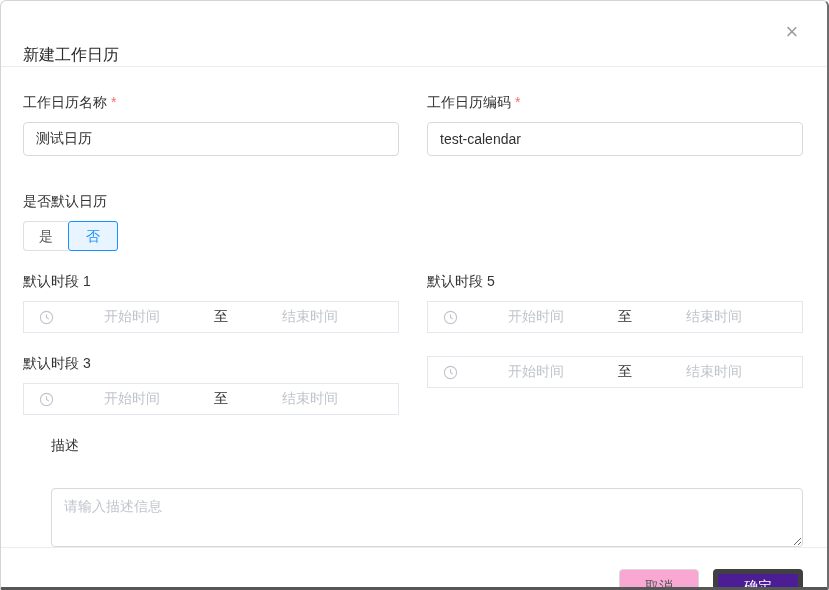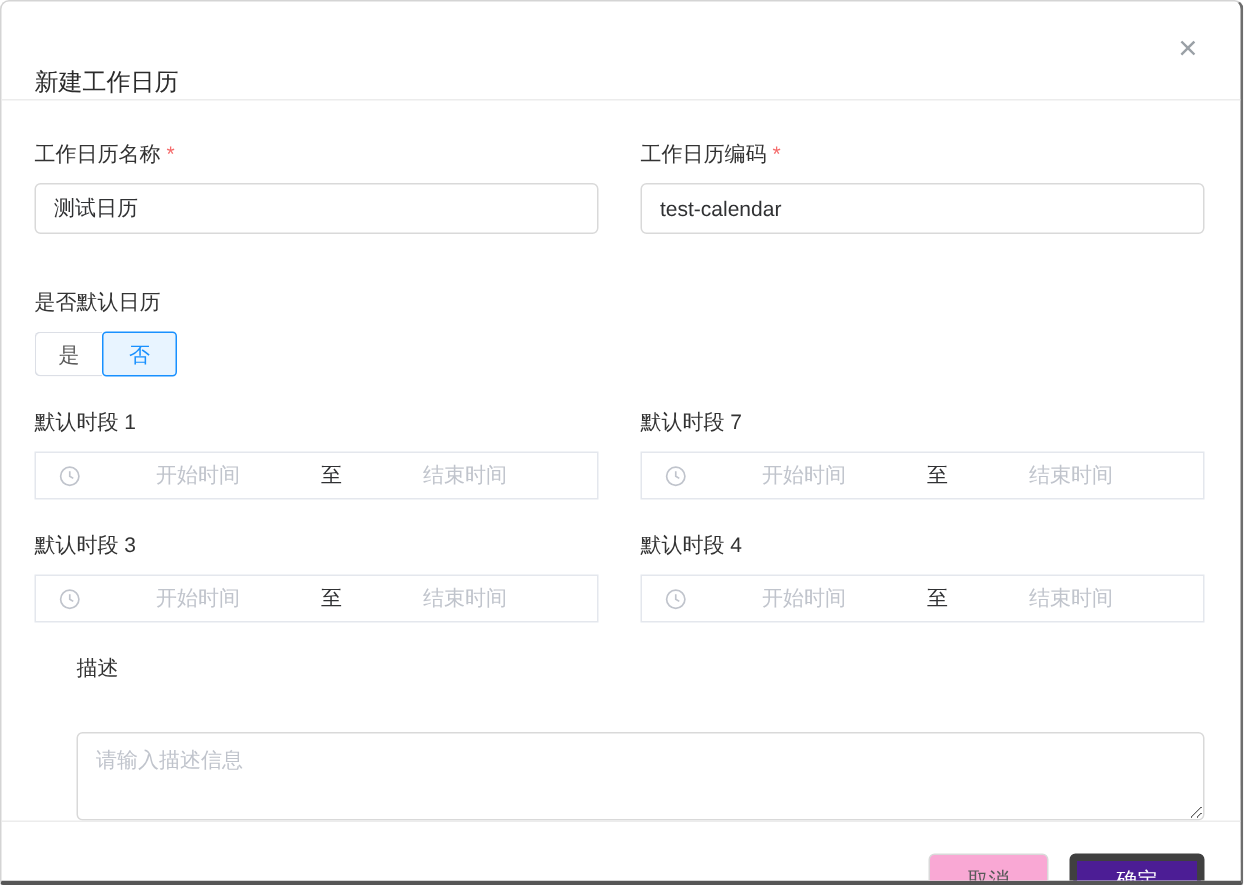--- a/index.html
+++ b/index.html
@@ -174,21 +174,21 @@
           <svg class="clock-icon" viewBox="0 0 16 16" fill="none" stroke="#c0c4cc" stroke-width="1.2">
               <circle cx="8" cy="8" r="6.5"></circle>
               <polyline points="8,4.5 8,8 10.5,9.5"></polyline>
             </svg>
           <span class="time-slot">开始时间</span>
           <span class="time-sep">至</span>
           <span class="time-slot">结束时间</span>
         </div>
       </div>
       <div class="form-item">
-        <label class="form-label">默认时段 7</label>
+        <label class="form-label">默认时段 5</label>
         <div class="time-range">
           <svg class="clock-icon" viewBox="0 0 16 16" fill="none" stroke="#c0c4cc" stroke-width="1.2">
               <circle cx="8" cy="8" r="6.5"></circle>
               <polyline points="8,4.5 8,8 10.5,9.5"></polyline>
             </svg>
           <span class="time-slot">开始时间</span>
           <span class="time-sep">至</span>
           <span class="time-slot">结束时间</span>
         </div>
       </div>
@@ -198,21 +198,20 @@
           <svg class="clock-icon" viewBox="0 0 16 16" fill="none" stroke="#c0c4cc" stroke-width="1.2">
               <circle cx="8" cy="8" r="6.5"></circle>
               <polyline points="8,4.5 8,8 10.5,9.5"></polyline>
             </svg>
           <span class="time-slot">开始时间</span>
           <span class="time-sep">至</span>
           <span class="time-slot">结束时间</span>
         </div>
       </div>
       <div class="form-item">
-        <label class="form-label">默认时段 4</label>
         <div class="time-range">
           <svg class="clock-icon" viewBox="0 0 16 16" fill="none" stroke="#c0c4cc" stroke-width="1.2">
               <circle cx="8" cy="8" r="6.5"></circle>
               <polyline points="8,4.5 8,8 10.5,9.5"></polyline>
             </svg>
           <span class="time-slot">开始时间</span>
           <span class="time-sep">至</span>
           <span class="time-slot">结束时间</span>
         </div>
       </div>

